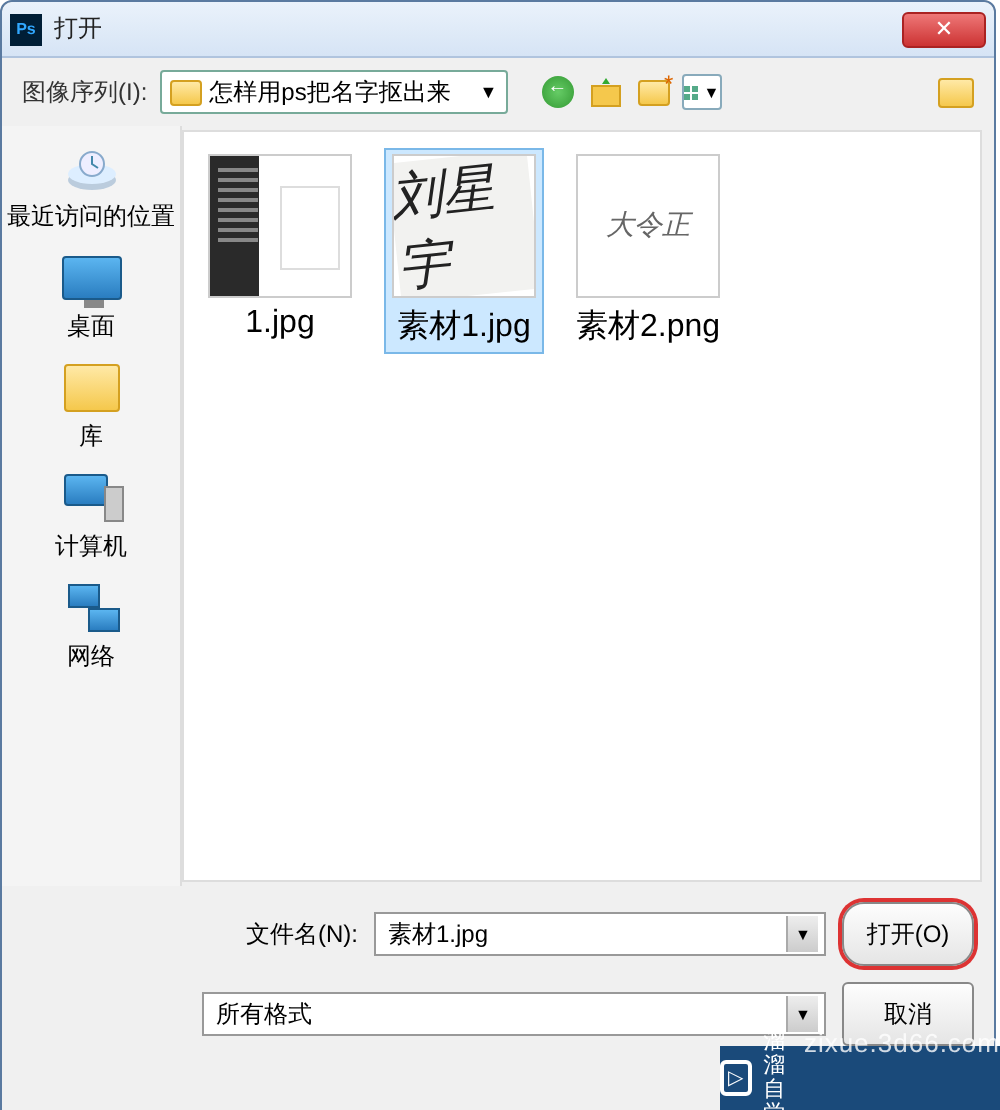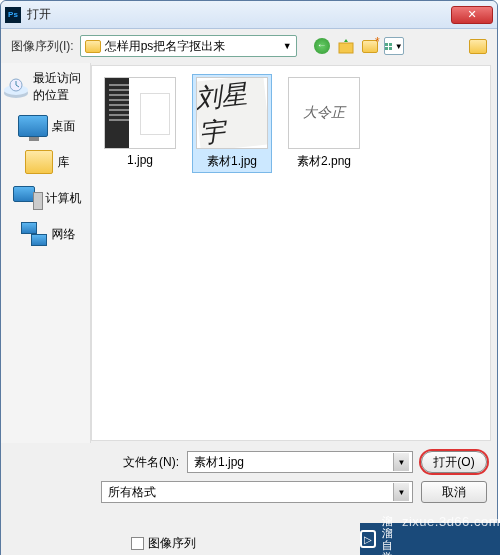--- a/index.html
+++ b/index.html
@@ -4,37 +4,37 @@
   <style>
     * { box-sizing: border-box; margin: 0; padding: 0; }
     body { font-family: "Microsoft YaHei", SimSun, Arial, sans-serif; font-size: 12px; background: #fff; width: 500px; height: 555px; overflow: hidden; }
     .dialog { width: 498px; border: 1px solid #5a7aa0; background: #f0f0f0; border-radius: 6px 6px 0 0; }
     .titlebar { height: 28px; background: linear-gradient(#eaf2fb, #d6e4f5); display: flex; align-items: center; padding: 0 4px; border-radius: 6px 6px 0 0; border-bottom: 1px solid #b0c4de; }
     .ps-icon { width: 16px; height: 16px; background: #001e36; color: #31a8ff; font-size: 8px; font-weight: bold; display: flex; align-items: center; justify-content: center; margin-right: 6px; }
     .title { flex: 1; color: #222; }
     .close-btn { width: 42px; height: 18px; background: linear-gradient(#e77, #c33); border: 1px solid #a22; border-radius: 3px; color: #fff; display: flex; align-items: center; justify-content: center; font-size: 11px; cursor: pointer; }
     .toolbar { height: 34px; display: flex; align-items: center; padding: 4px 10px; gap: 6px; }
     .toolbar-label { color: #333; }
-    .folder-select { display: flex; align-items: center; background: #fff; border: 1px solid #7a9; border-radius: 2px; height: 22px; padding: 0 4px; width: 217px; gap: 4px; }
+    .folder-select { display: flex; align-items: center; background: #fff; border: 1px solid #7a9; border-radius: 2px; height: 22px; padding: 0 4px; width: 174px; gap: 4px; }
     .folder-icon { width: 16px; height: 13px; background: linear-gradient(#ffe9a6, #f5c84c); border: 1px solid #d4a020; border-radius: 2px; }
     .dropdown-arrow { margin-left: auto; font-size: 9px; }
     .nav-icons { display: flex; gap: 6px; margin-left: 10px; align-items: center; }
     .nav-icon { width: 18px; height: 18px; display: flex; align-items: center; justify-content: center; }
     .back-icon { width: 16px; height: 16px; border-radius: 50%; background: radial-gradient(#6c6,#393); position: relative; }
     .back-icon::after { content: "←"; color: #fff; font-size: 10px; position: absolute; left: 3px; top: 0; }
     .new-icon { width: 16px; height: 13px; background: linear-gradient(#ffe9a6, #f5c84c); border: 1px solid #d4a020; border-radius: 2px; position: relative; }
     .new-icon::after { content: "*"; color: #d60; position: absolute; right: -3px; top: -6px; font-size: 12px; }
     .view-icon { width: 22px; height: 18px; border: 1px solid #8ab; border-radius: 2px; background: #fff; display: flex; align-items: center; justify-content: center; gap: 1px; }
     .view-icon .g { display: grid; grid-template-columns: 3px 3px; grid-template-rows: 3px 3px; gap: 1px; }
     .view-icon .g div { background: #5a8; }
     .view-icon .arr { font-size: 8px; margin-left: 2px; }
     .newf-icon { width: 18px; height: 15px; background: linear-gradient(#ffe9a6, #f5c84c); border: 1px solid #d4a020; border-radius: 2px; }
     .body { display: flex; height: 380px; }
     .sidebar { width: 90px; background: #f4f4f4; padding-top: 6px; display: flex; flex-direction: column; align-items: center; gap: 6px; border-right: 1px solid #ddd; }
-    .sidebar-item { display: flex; align-items: center; gap: 2px; cursor: pointer; padding: 1px 0; }
+    .sidebar-item { display: flex; flex-direction: column; align-items: center; gap: 2px; cursor: pointer; padding: 1px 0; }
     .sidebar-item .icn { width: 34px; height: 28px; display: flex; align-items: center; justify-content: center; }
     .recent-icn svg, .library-icn svg { display: block; }
     .monitor-icn { width: 30px; height: 22px; background: linear-gradient(#5bb5f0, #2a7dc0); border: 1px solid #1a5a8a; border-radius: 2px; position: relative; }
     .monitor-icn::after { content: ""; position: absolute; bottom: -5px; left: 10px; width: 10px; height: 4px; background: #888; }
     .library-icn { width: 28px; height: 24px; background: linear-gradient(#ffe9a6, #f5c84c); border: 1px solid #d4a020; border-radius: 2px; }
     .computer-icn { width: 28px; height: 24px; position: relative; }
     .computer-icn .m { width: 22px; height: 16px; background: linear-gradient(#5bb5f0, #2a7dc0); border: 1px solid #1a5a8a; border-radius: 2px; }
     .computer-icn .t { width: 10px; height: 18px; background: #ccc; border: 1px solid #888; position: absolute; right: -2px; bottom: 0; }
     .network-icn { width: 28px; height: 24px; position: relative; }
     .network-icn .m1 { width: 16px; height: 12px; background: linear-gradient(#5bb5f0, #2a7dc0); border: 1px solid #1a5a8a; position: absolute; left: 2px; top: 0; }
@@ -42,27 +42,27 @@
     .file-area { flex: 1; background: #fff; padding: 8px; display: flex; gap: 12px; align-items: flex-start; border: 1px solid #ddd; margin: 2px 6px 2px 0; }
     .file-item { width: 80px; display: flex; flex-direction: column; align-items: center; gap: 4px; cursor: pointer; padding: 3px; }
     .file-item.selected { background: #cce8ff; border: 1px solid #7ab8e8; padding: 2px; }
     .thumb { width: 72px; height: 72px; border: 1px solid #ccc; background: #fff; display: flex; align-items: center; justify-content: center; position: relative; overflow: hidden; }
     .thumb1 { background: linear-gradient(90deg, #2a2a2a 0 35%, #fff 35%); }
     .thumb1 .ln { position: absolute; left: 4px; top: 6px; display: flex; flex-direction: column; gap: 3px; }
     .thumb1 .ln div { width: 20px; height: 2px; background: #888; }
     .thumb1 .pg { position: absolute; right: 5px; top: 15px; width: 30px; height: 42px; background: #fff; border: 1px solid #ddd; }
     .thumb2 { background: #f2f2f0; font-family: cursive; font-size: 26px; color: #222; font-style: italic; transform: rotate(-6deg); }
     .thumb3 { background: #fff; font-family: cursive; font-size: 14px; color: #666; font-style: italic; }
-    .file-label { font-size: 12px; text-align: center; }
+    .file-label { font-size: 16px; text-align: center; }
     .bottom { padding: 8px 10px 6px 100px; display: flex; flex-direction: column; gap: 8px; position: relative; }
     .row { display: flex; align-items: center; gap: 8px; }
     .row-label { width: 78px; text-align: right; }
     .combo { flex: 1; height: 22px; background: #fff; border: 1px solid #999; display: flex; align-items: center; padding: 0 6px; position: relative; }
     .combo .arr { position: absolute; right: 3px; width: 16px; height: 18px; background: linear-gradient(#eee,#ccc); border-left: 1px solid #aaa; display: flex; align-items: center; justify-content: center; font-size: 8px; }
-    .btn { width: 66px; height: 22px; background: linear-gradient(#fdfdfd, #e5e5e5); border: 1px solid #888; border-radius: 3px; cursor: pointer; font-size: 12px; }
+    .btn { width: 66px; height: 32px; background: linear-gradient(#fdfdfd, #e5e5e5); border: 1px solid #888; border-radius: 3px; cursor: pointer; font-size: 12px; }
     .btn-highlight { box-shadow: 0 0 0 2px #d33; border-radius: 11px; }
     .checkbox-row { display: flex; align-items: center; gap: 4px; margin-left: 30px; margin-top: 24px; }
     .checkbox { width: 13px; height: 13px; border: 1px solid #888; background: #fff; }
     .watermark { position: absolute; right: 0; bottom: 0; width: 140px; height: 32px; background: #1a4a7a; color: #fff; display: flex; align-items: center; justify-content: center; gap: 6px; font-size: 11px; }
     .watermark .play { width: 18px; height: 18px; border: 2px solid #fff; border-radius: 3px; display: flex; align-items: center; justify-content: center; font-size: 10px; }
     .watermark .txt { display: flex; flex-direction: row; line-height: 1.1; }
     .watermark .sub { font-size: 13px; opacity: .8; letter-spacing: .5px; }
     .spacer { flex: 1; }
   </style>
 </head>

